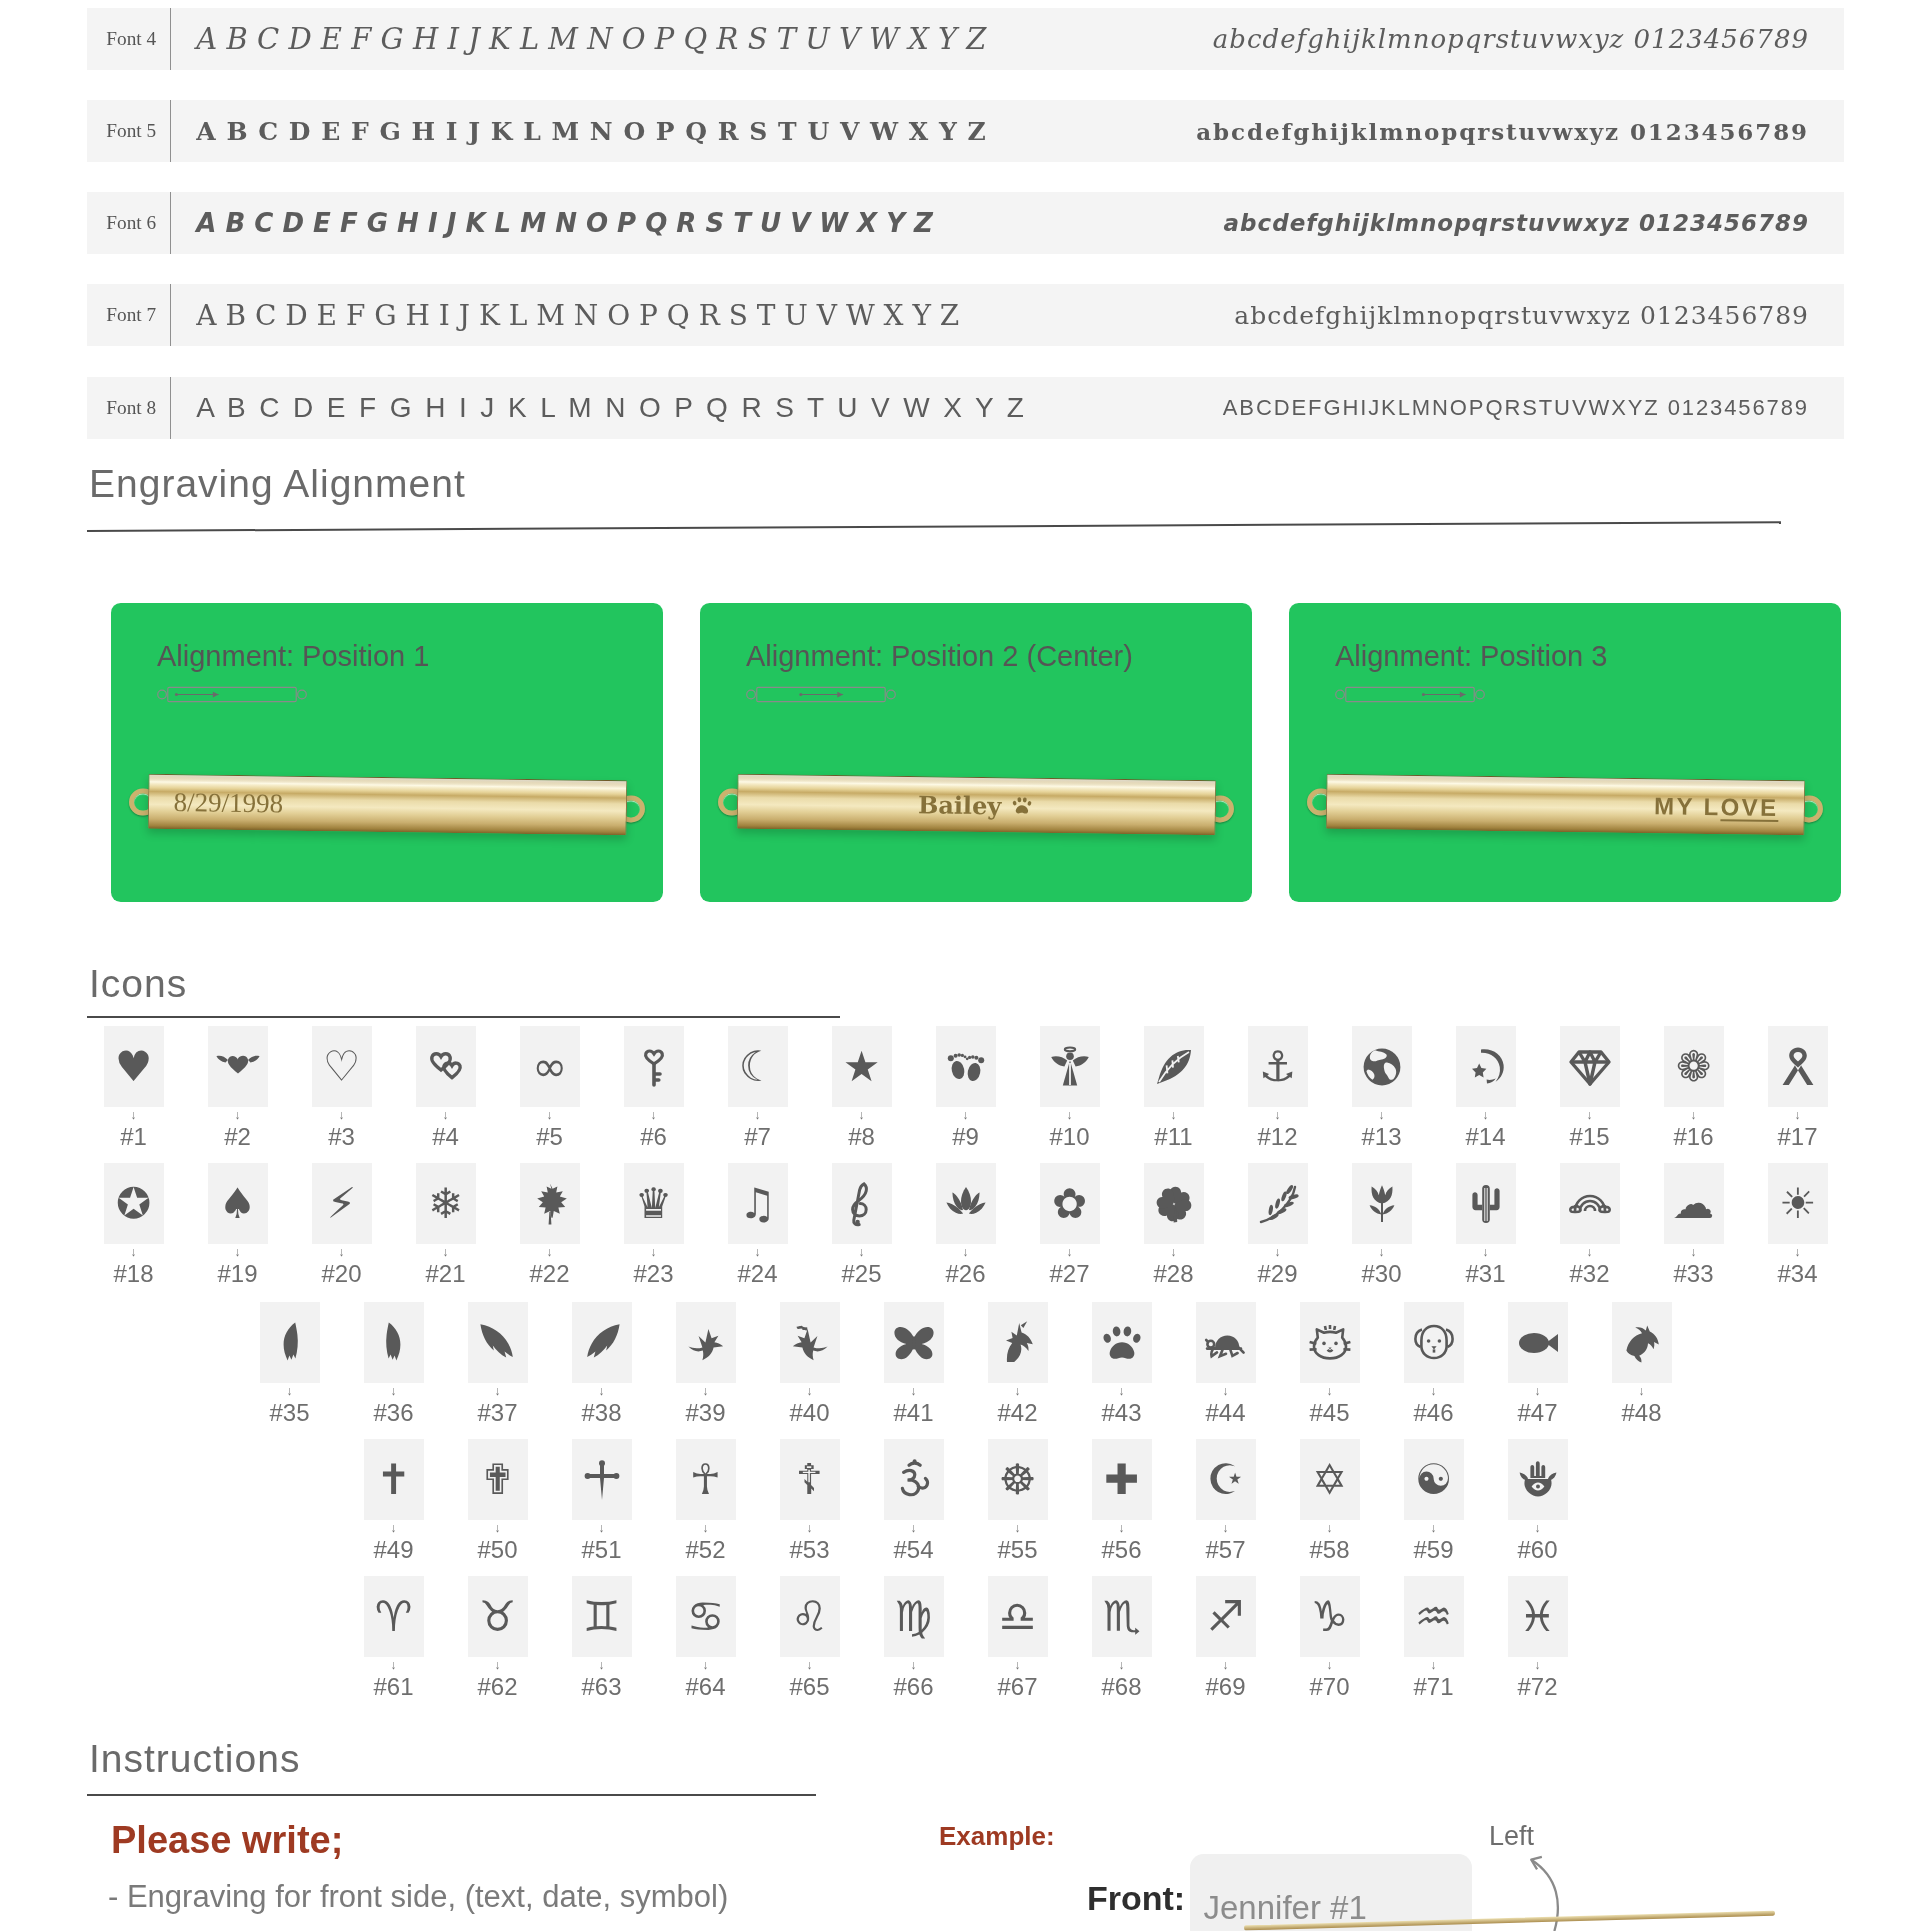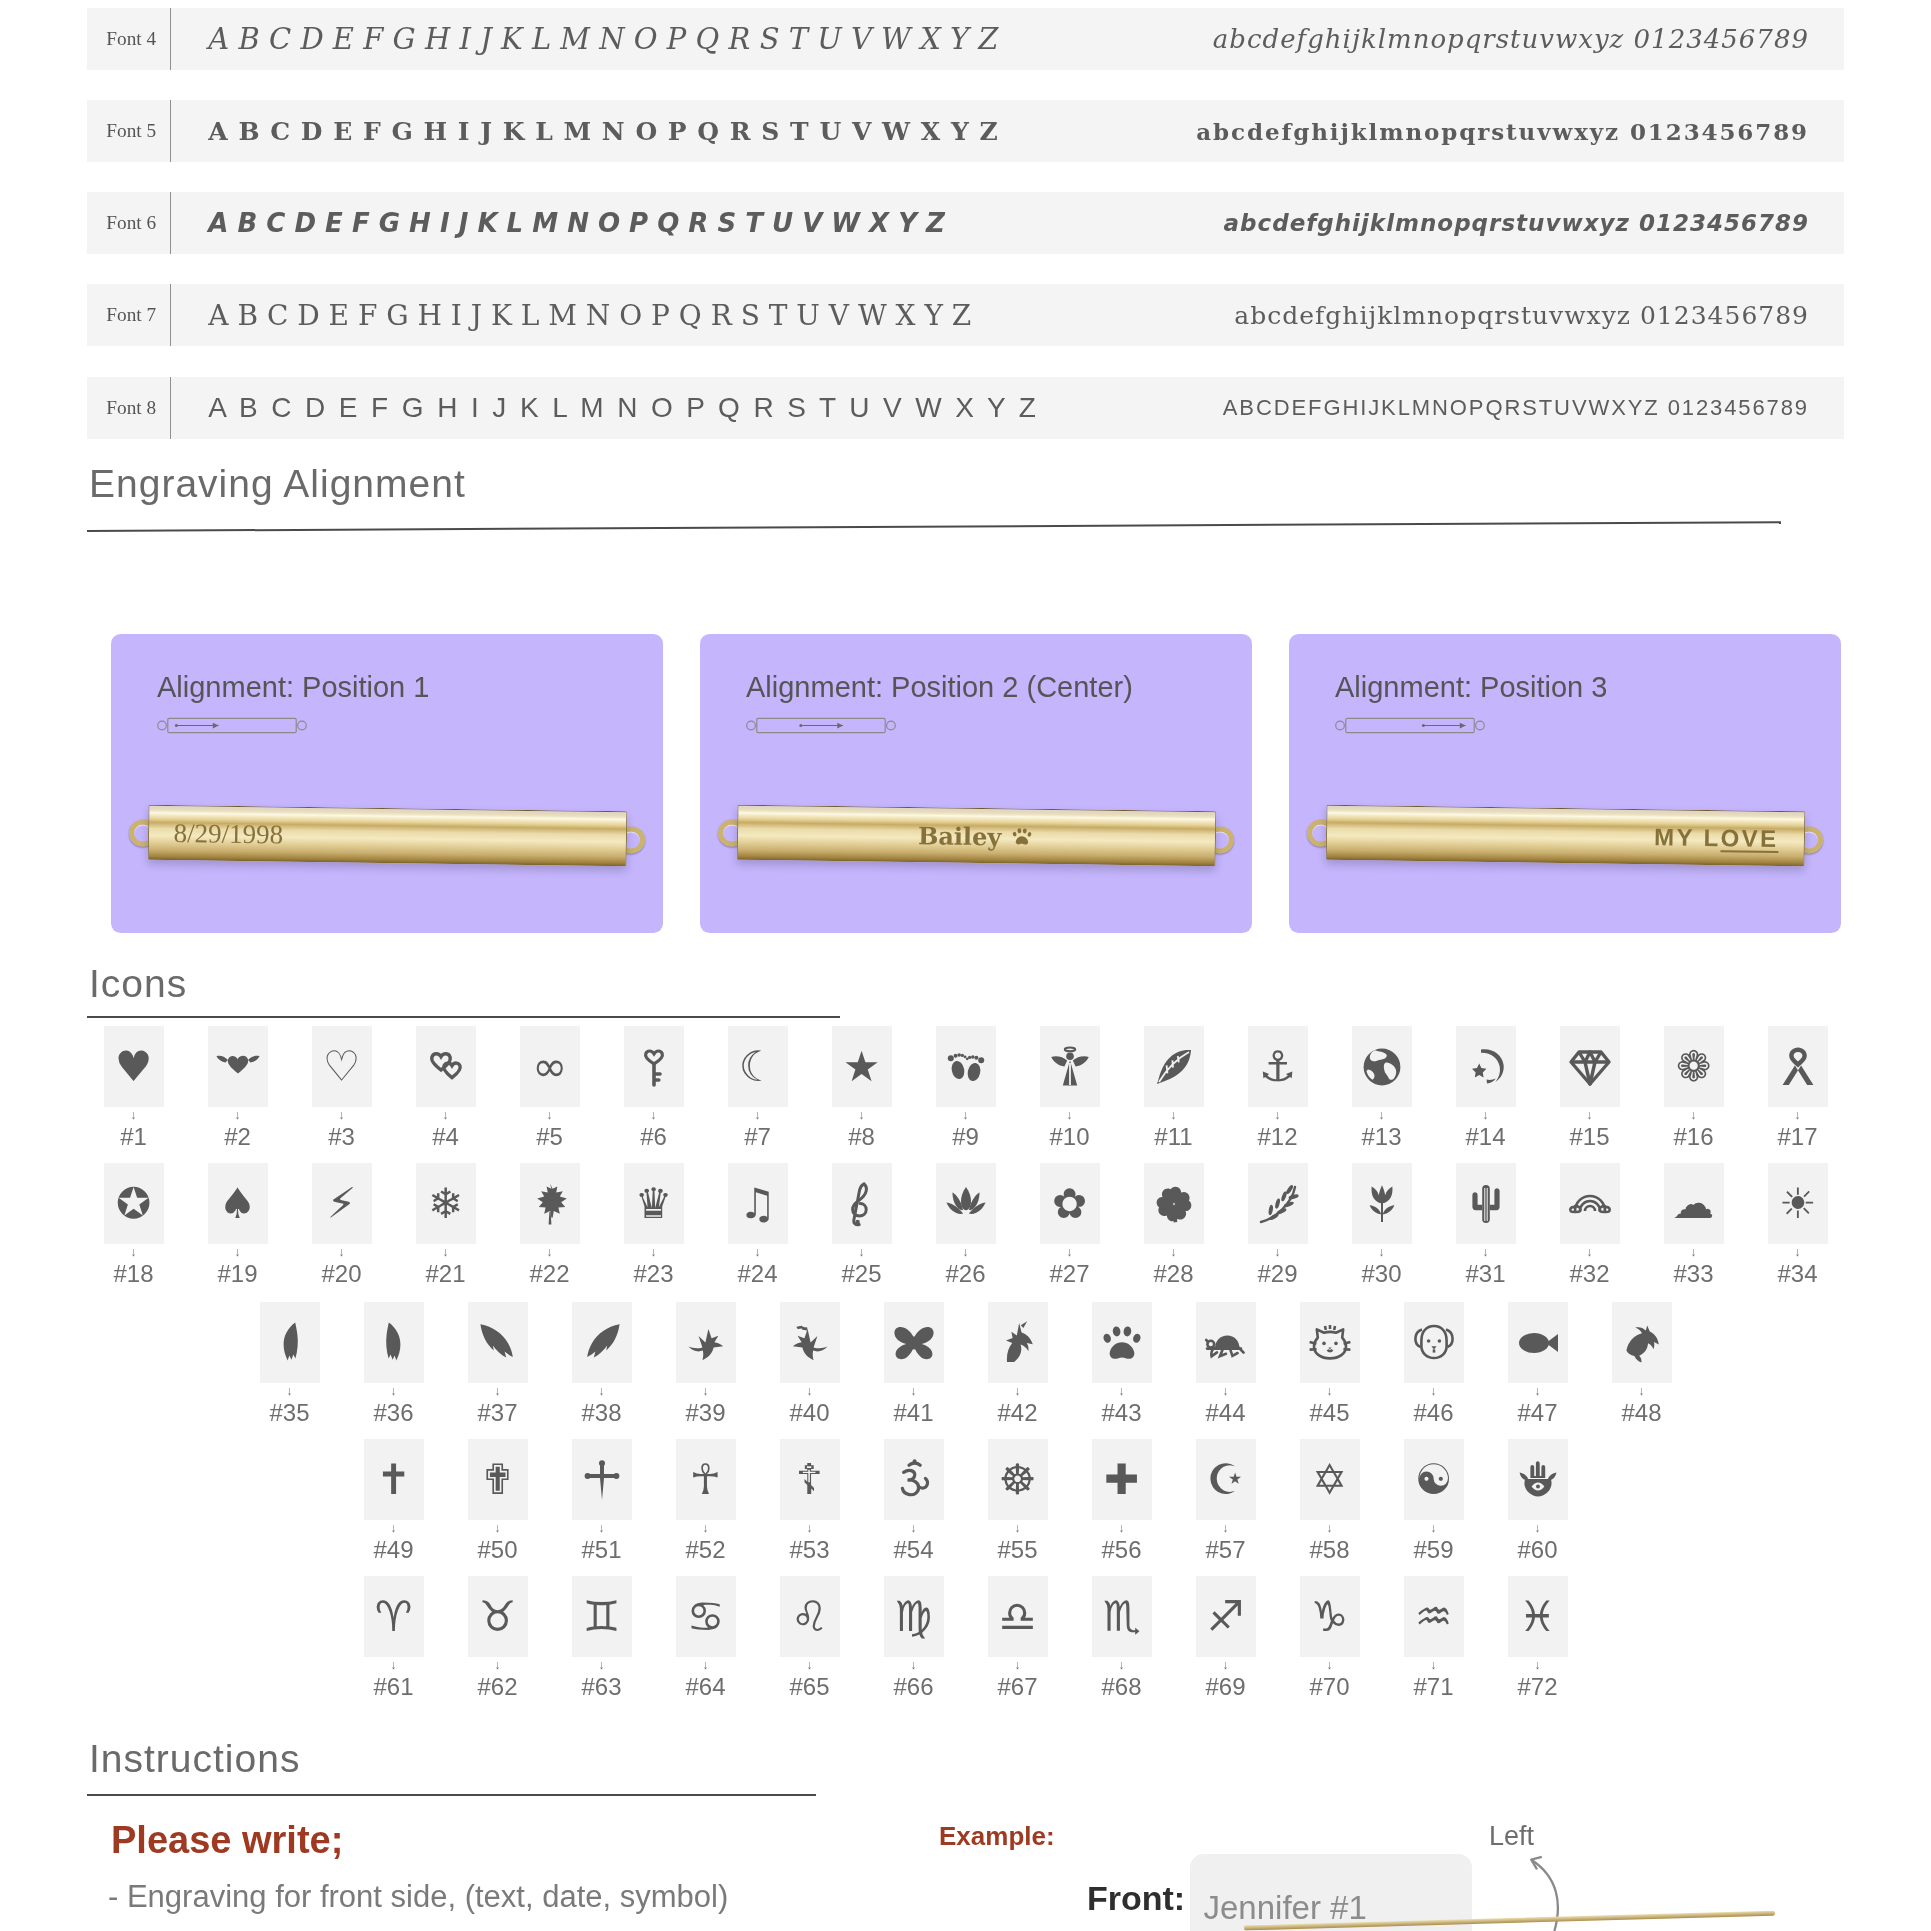--- a/index.html
+++ b/index.html
@@ -5,21 +5,21 @@
   html,body{margin:0;padding:0;}
   body{width:1931px;height:1931px;background:#ffffff;overflow:hidden;position:relative;
        font-family:"Liberation Sans",sans-serif;color:#5a5a5a;}
 
   
   .font-row{position:absolute;left:87px;width:1757px;height:62px;background:#f4f4f4;
             display:flex;align-items:center;justify-content:flex-end;}
   .font-label{font-family:"Liberation Serif",serif;font-size:19.3px;color:#555;width:64px;
               padding-left:19.3px;flex:none;height:100%;display:flex;align-items:center;
               border-right:1px solid #8f8f8f;}
-  .font-upper{margin-left:37px;white-space:nowrap;color:#5c5c5c;}
+  .font-upper{margin-left:25px;white-space:nowrap;color:#5c5c5c;}
   .font-lower{margin-left:auto;padding-right:35px;white-space:nowrap;color:#5c5c5c;}
   .fs4{font-family:"DejaVu Serif",serif;font-style:italic;}
   .font-upper.fs4{font-size:29px}.font-lower.fs4{font-size:26px;letter-spacing:1px}
   .fs5{font-family:"DejaVu Serif",serif;font-weight:bold;}
   .font-upper.fs5{font-size:25px;letter-spacing:1px}.font-lower.fs5{font-size:23px;letter-spacing:1.9px}
   .fs6{font-family:"DejaVu Sans",sans-serif;font-weight:bold;font-style:italic;}
   .font-upper.fs6{font-size:26px}.font-lower.fs6{font-size:23px;letter-spacing:1px}
   .fs7{font-family:"DejaVu Serif",serif;}
   .font-upper.fs7{font-size:28px}.font-lower.fs7{font-size:25px;letter-spacing:1px}
   .fs8{font-family:"Liberation Sans",sans-serif;}
@@ -27,21 +27,21 @@
 
   
   .section-title{position:absolute;left:89px;font-size:39px;color:#6a6a6a;letter-spacing:1px;}
   .t-align{top:462px}.t-icons{top:962px}.t-instr{top:1737px}
   .rule{position:absolute;background:#4a4a4a;height:2.4px;transform-origin:left center;}
   .rule-align{left:87px;top:530px;width:1694px;transform:rotate(-0.3deg);}
   .rule-icons{left:87px;top:1016px;width:753px;}
   .rule-instr{left:87px;top:1794px;width:729px;}
 
   
-  .card{position:absolute;top:634px;width:552px;height:299px;background:#c4b5fd;border-radius:9.7px;}
+  .card{position:absolute;top:603px;width:552px;height:299px;background:#22c55e;border-radius:9.7px;}
   .card-label{margin:37px 0 0 46px;font-size:29px;color:#555;}
   .diagram{margin:9.7px 0 0 44px;display:block;}
   .gold-bar{position:absolute;left:23px;right:23px;top:174px;height:56px;transform:rotate(0.8deg);}
   .ring{position:absolute;width:17.4px;height:17.4px;border:5.8px solid #cbb26e;border-radius:50%;top:14.5px;
         box-shadow:0 1px 1.9px rgba(0,0,0,.35), inset 0 1px 1px rgba(255,255,255,.7);}
   .ring-l{left:-4.8px}.ring-r{right:-4.8px}
   .bar-body{position:absolute;left:13.5px;right:13.5px;top:0;height:54px;border-radius:1.9px;
      border-top:1px solid #6f5a28;border-left:1px solid #8a7443;border-right:1px solid #8a7443;
      background:linear-gradient(180deg,#9c854c 0%,#ccb678 5%,#fdf8e0 13%,#e6d398 24%,#c7ab66 31%,
        #eadba9 42%,#f4e9c0 55%,#e2cf96 68%,#c9ae6e 82%,#a1833f 94%,#7c6228 100%);

